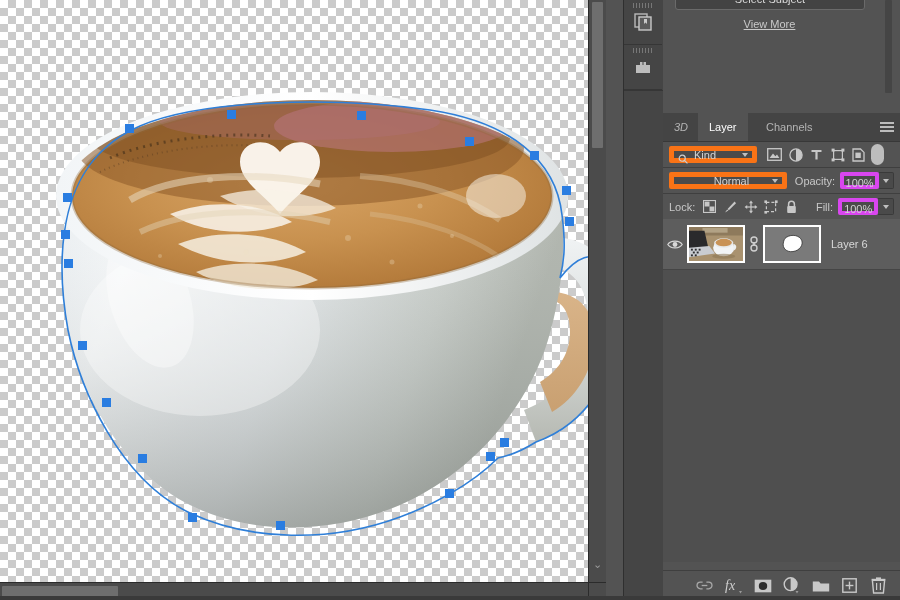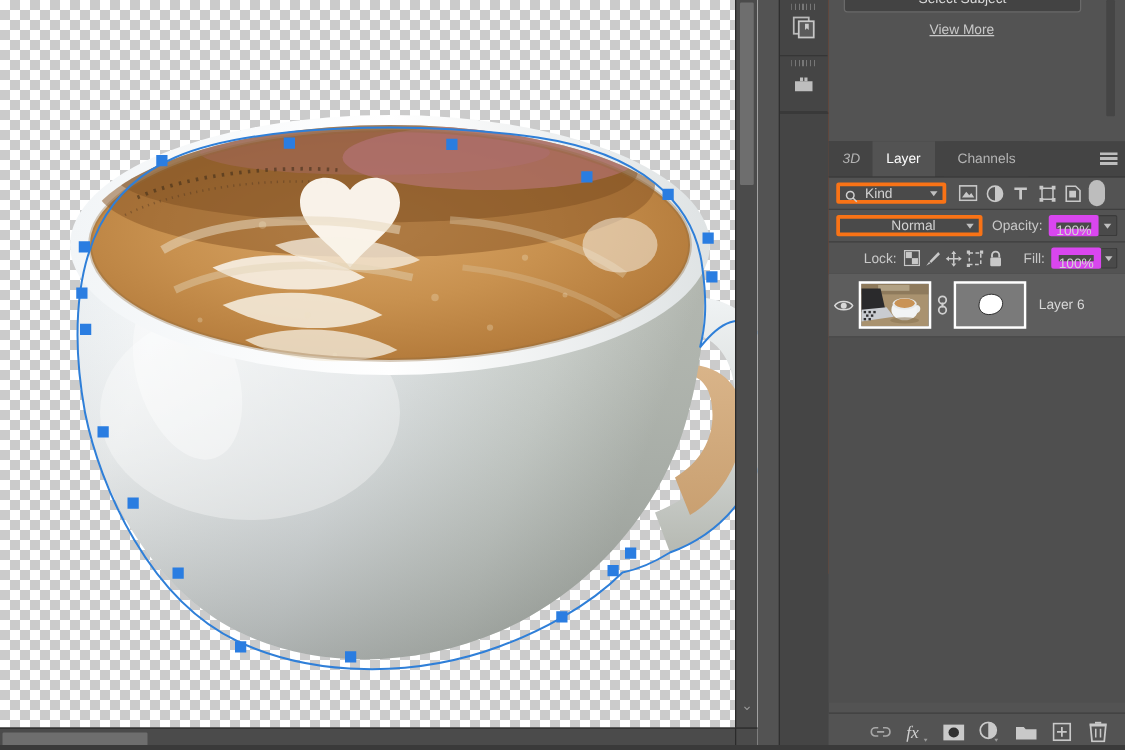--- a/index.html
+++ b/index.html
@@ -68,21 +68,21 @@
   }
   .dock-grip{
     position:absolute;top:3px;left:50%;transform:translateX(-50%);
     width:20px;height:5px;
     background-image:repeating-linear-gradient(90deg,#777 0 1px,transparent 1px 3px);
   }
 
   
   #right{
     position:absolute;left:663px;top:0;width:237px;height:459px;
-    background:#c2410c;
+    background:#5eead4;
   }
   
   #props{
     position:absolute;left:0;top:0;width:237px;height:113px;
     background:#535353;border-bottom:1px solid #3c3c3c;
   }
   #select-subject{
     position:absolute;left:12px;top:-12px;width:188px;height:20px;
     background:#434343;border:1px solid #6a6a6a;border-radius:3px;
     color:#dcdcdc;font-size:11px;text-align:center;line-height:20px;
@@ -114,32 +114,32 @@
   #panel-menu{
     position:absolute;right:6px;top:9px;width:14px;height:10px;
     background-image:repeating-linear-gradient(180deg,#bdbdbd 0 2px,transparent 2px 4px);
   }
 
   .prow{
     position:relative;height:26px;border-bottom:1px solid #3f3f3f;
     display:flex;align-items:center;padding:0 6px;box-sizing:border-box;
   }
   .sel{
-    background:#4a4a4a;border:3px solid #f97316;border-radius:2px;
+    background:#4a4a4a;border:5px solid #f97316;border-radius:2px;
     height:17px;display:flex;align-items:center;color:#d2d2d2;font-size:11px;
     box-sizing:border-box;position:relative;
   }
   .sel .chev{
     position:absolute;right:4px;top:50%;transform:translateY(-50%);
     width:0;height:0;border-left:3.5px solid transparent;border-right:3.5px solid transparent;
     border-top:4px solid #bfbfbf;
   }
-  .lbl{color:#c8c8c8;font-size:11px;margin-left:22px;}
+  .lbl{color:#c8c8c8;font-size:11px;}
   .numbox{
-    background:#4a4a4a;border:6px solid #d946ef;border-radius:2px;
+    background:#4a4a4a;border:4px solid #d946ef;border-radius:2px;
     height:17px;line-height:15px;color:#d2d2d2;font-size:11px;text-align:center;
     box-sizing:border-box;
   }
   .stepper{
     width:16px;height:17px;background:#4a4a4a;border:1px solid #3a3a3a;
     border-left:none;border-radius:0 2px 2px 0;position:relative;box-sizing:border-box;
   }
   .stepper::after{
     content:"";position:absolute;left:50%;top:50%;transform:translate(-50%,-50%);
     width:0;height:0;border-left:3.5px solid transparent;border-right:3.5px solid transparent;

